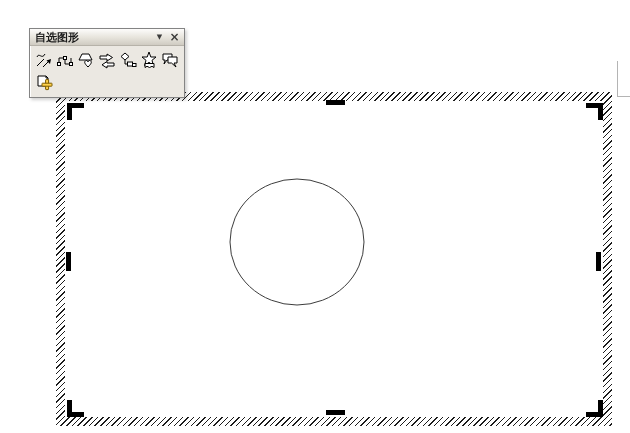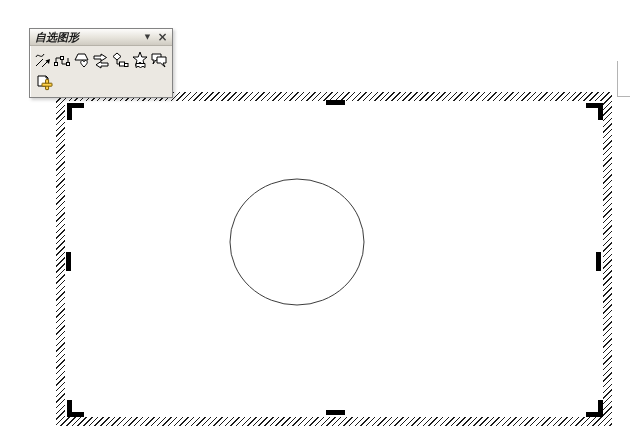--- a/index.html
+++ b/index.html
@@ -35,25 +35,24 @@
 
   
   .shape-layer { position:absolute; left:0; top:0; width:630px; height:433px; pointer-events:none; }
 
   
   .page-mark-v { position:absolute; left:617px; top:61px; width:1px; height:35px; }
   .page-mark-h { position:absolute; left:617px; top:96px; width:13px; height:1px; }
 
   
   .toolbar {
-    position:absolute; left:29px; top:28px; width:144px;
+    position:absolute; left:29px; top:28px; width:156px;
     background:#ebe8e2; border:1px solid #848484;
     box-shadow:inset 1px 1px 0 #ffffff, 2px 2px 3px rgba(0,0,0,.18);
     z-index:10;
-    font-style:italic;
   }
   .tb-title {
     height:17px; display:flex; align-items:center;
     padding:0 2px 0 5px;
     background:linear-gradient(180deg,#fdfcfb 0%, #e6e3db 55%, #cfcbc2 100%);
     border-bottom:1px solid #b6b2a9;
     cursor:default;
   }
   .tb-title-text {
     flex:1; font-size:11px; font-weight:bold; color:#1b1b1b; line-height:17px;

